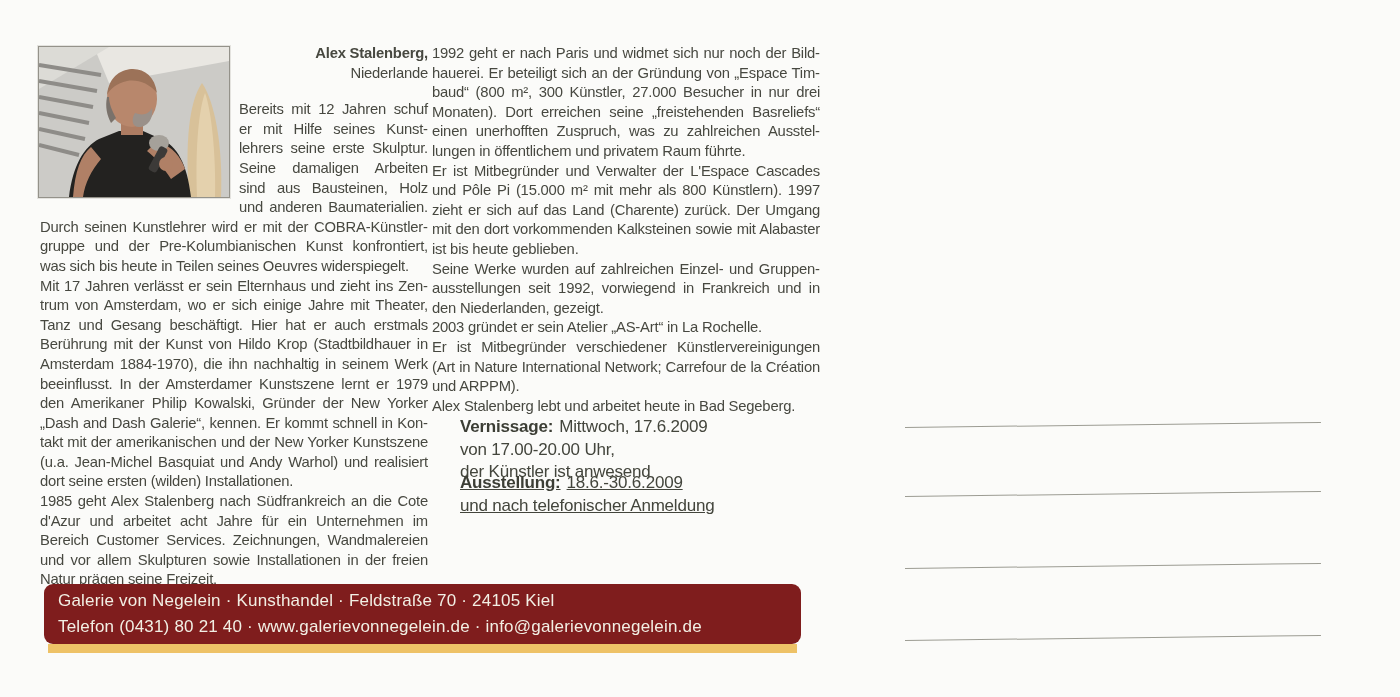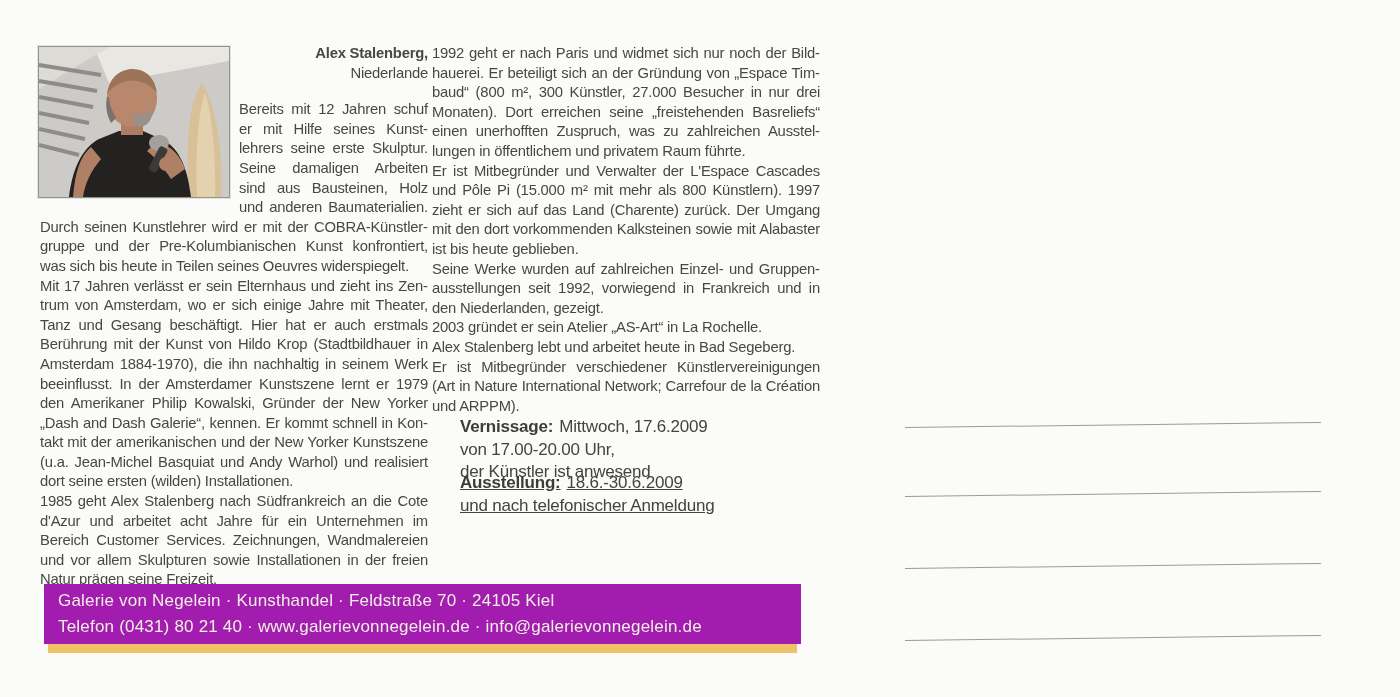--- a/index.html
+++ b/index.html
@@ -49,27 +49,28 @@
     margin-left:28px;
   }
   .event .lbl{font-weight:bold;color:#3c3e35;margin-right:6px;}
   .vernissage{top:416px;}
   .ausstellung{top:472px;text-decoration:underline;}
   
   .footer-bar{
     position:absolute;
     left:44px;top:584px;
     width:757px;height:60px;
-    background:#a21caf;
+    background:#7f1d1d;
     color:#f2efe4;
     font-size:17px;
     line-height:26px;
     letter-spacing:0.2px;
     padding:4px 0 0 14px;
     box-sizing:border-box;
+    border-radius:9px;
   }
   .footer-accent{
     position:absolute;
     left:48px;top:644px;
     width:749px;height:9px;
     background:#eec267;
   }
   
   .address-area{position:absolute;left:0;top:0;width:1400px;height:697px;pointer-events:none;}
   .address-line{
@@ -127,22 +128,22 @@
     <p>Bereits mit 12 Jahren schuf er mit Hilfe seines Kunst­lehrers seine erste Skulp­tur. Seine damaligen Arbei­ten sind aus Bausteinen, Holz und anderen Baumaterialien. Durch seinen Kunstlehrer wird er mit der COBRA-Künstler­gruppe und der Pre-Kolumbianischen Kunst konfrontiert, was sich bis heute in Teilen seines Oeuvres widerspiegelt.</p>
     <p>Mit 17 Jahren verlässt er sein Elternhaus und zieht ins Zen­trum von Amsterdam, wo er sich einige Jahre mit Theater, Tanz und Gesang beschäftigt. Hier hat er auch erstmals Berührung mit der Kunst von Hildo Krop (Stadtbildhauer in Amsterdam 1884-1970), die ihn nachhaltig in seinem Werk beeinflusst. In der Amsterdamer Kunstszene lernt er 1979 den Amerikaner Philip Kowalski, Gründer der New Yorker „Dash and Dash Galerie“, kennen. Er kommt schnell in Kon­takt mit der amerikanischen und der New Yorker Kunst­szene (u.a. Jean-Michel Basquiat und Andy Warhol) und realisiert dort seine ersten (wilden) Installationen.</p>
     <p>1985 geht Alex Stalenberg nach Südfrankreich an die Cote d'Azur und arbeitet acht Jahre für ein Unternehmen im Bereich Customer Services. Zeichnungen, Wandmalereien und vor allem Skulpturen sowie Installationen in der freien Natur prägen seine Freizeit.</p>
   </div>
 
   <div class="col col2">
     <p>1992 geht er nach Paris und widmet sich nur noch der Bild­hauerei. Er beteiligt sich an der Gründung von „Espace Tim­baud“ (800 m², 300 Künstler, 27.000 Besucher in nur drei Monaten). Dort erreichen seine „freistehenden Basreliefs“ einen unerhofften Zuspruch, was zu zahlreichen Ausstel­lungen in öffentlichem und privatem Raum führte.</p>
     <p>Er ist Mitbegründer und Verwalter der L'Espace Cascades und Pôle Pi (15.000 m² mit mehr als 800 Künstlern). 1997 zieht er sich auf das Land (Charente) zurück. Der Umgang mit den dort vorkommenden Kalksteinen sowie mit Alabas­ter ist bis heute geblieben.</p>
     <p>Seine Werke wurden auf zahlreichen Einzel- und Gruppen­ausstellungen seit 1992, vorwiegend in Frankreich und in den Niederlanden, gezeigt.</p>
     <p>2003 gründet er sein Atelier „AS-Art“ in La Rochelle.</p>
+    <p>Er ist Mitbegründer verschiedener Künstlervereinigungen (Art in Nature International Network; Carrefour de la Création und ARPPM).</p>
     <p>Alex Stalenberg lebt und arbeitet heute in Bad Segeberg.</p>
-    <p>Er ist Mitbegründer verschiedener Künstlervereinigungen (Art in Nature International Network; Carrefour de la Création und ARPPM).</p>
   </div>
 
   <div class="event vernissage">
     <div>
       <span class="lbl">Vernissage:</span><span>Mittwoch, 17.6.2009</span>
     </div>
     <div>von 17.00-20.00 Uhr,</div>
     <div>der Künstler ist anwesend</div>
   </div>
 

